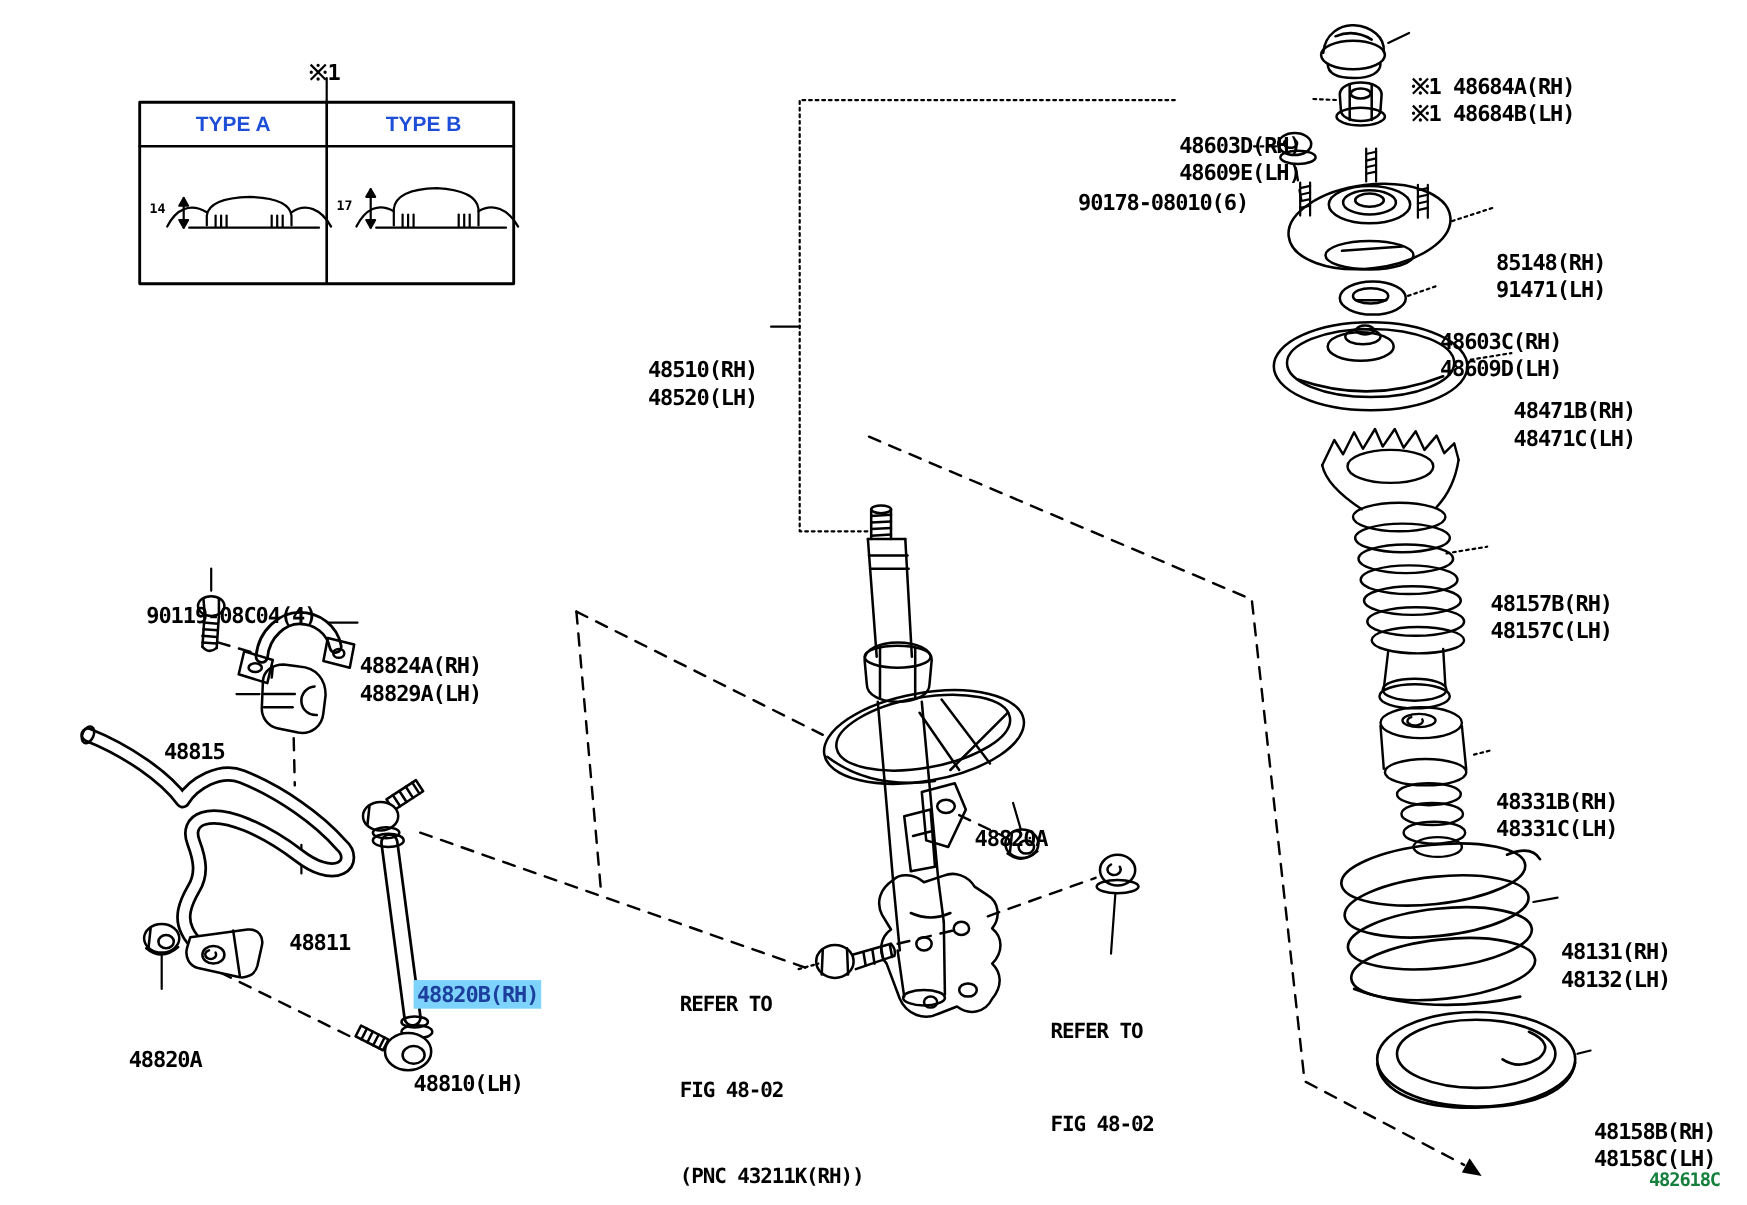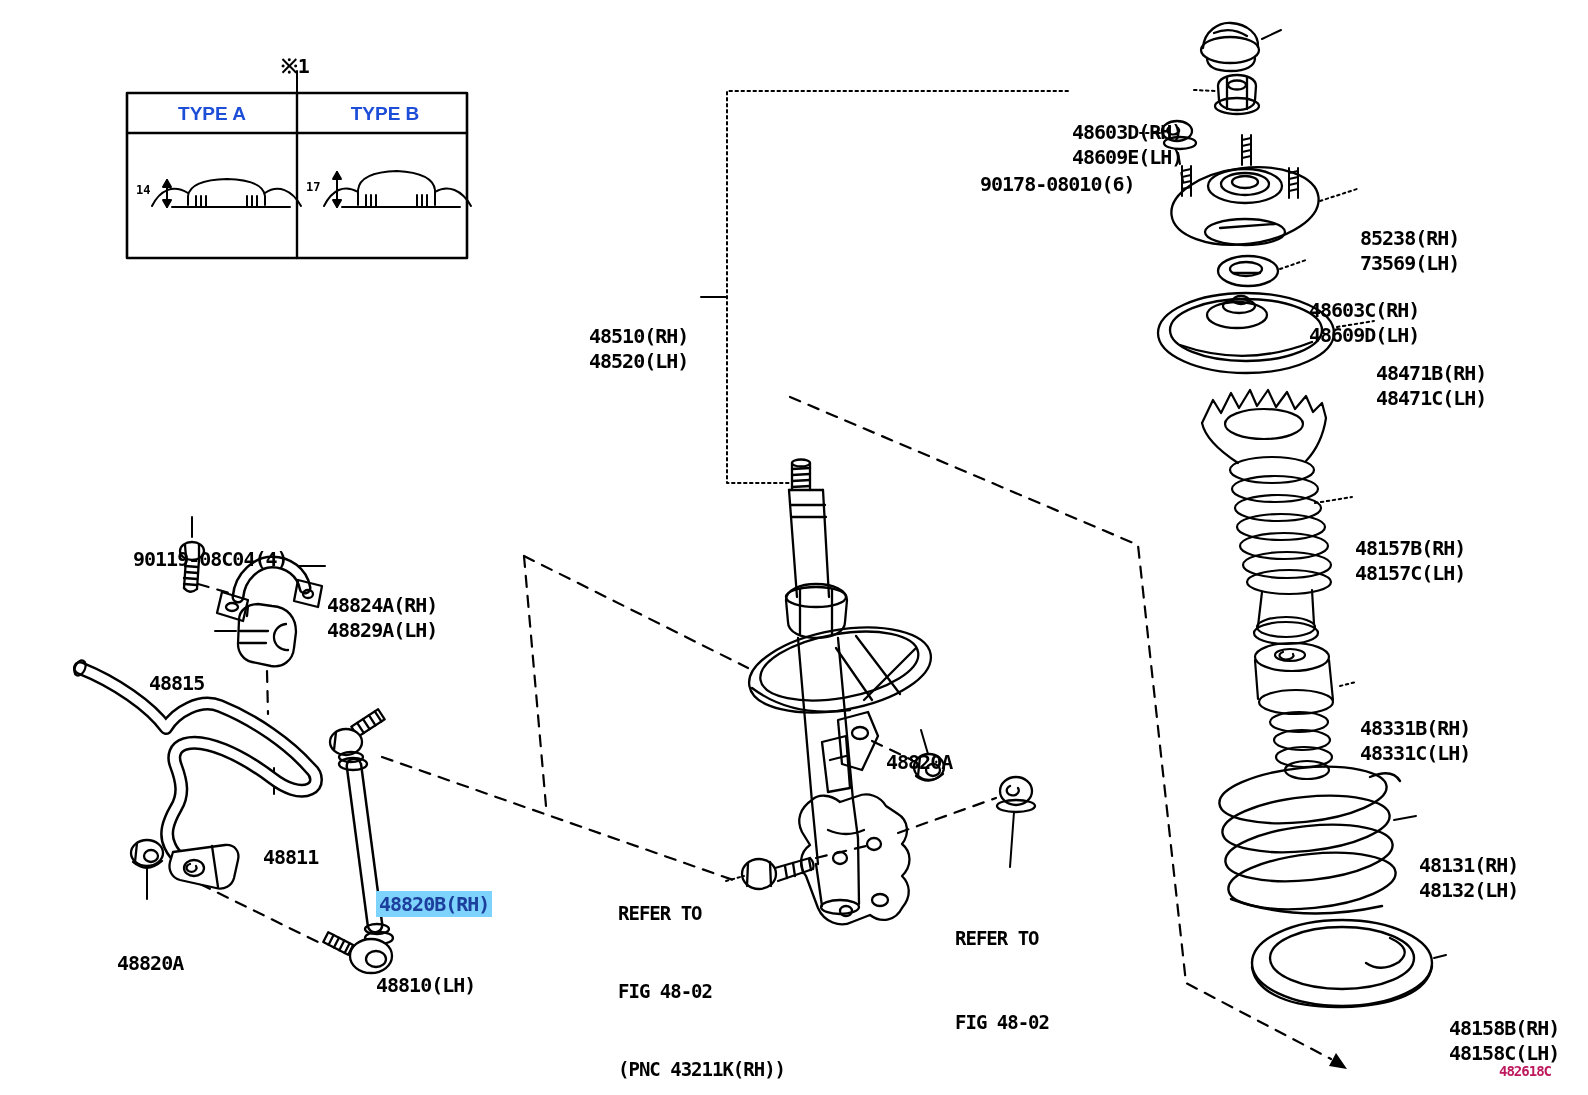--- a/index.html
+++ b/index.html
@@ -6,21 +6,21 @@
   #stage{position:relative;width:1588px;height:1095px;background:#fff;overflow:hidden;
          font-family:"DejaVu Sans Mono",monospace;}
   svg{position:absolute;left:0;top:0;}
   .plabel{position:absolute;font-weight:bold;font-size:20px;line-height:25px;
           letter-spacing:-1px;color:#000;white-space:pre;}
   .rlabel{position:absolute;font-weight:bold;font-size:19px;line-height:26px;
           letter-spacing:-1px;color:#000;white-space:pre;}
   .tablabel{position:absolute;font-weight:bold;font-size:19px;
             font-family:"Liberation Sans",sans-serif;color:#1d4ed8;text-align:center;}
   .dim{position:absolute;font-weight:bold;font-size:12px;color:#000;}
-  .figcode{position:absolute;font-weight:bold;font-size:14px;letter-spacing:-1px;color:#be185d;text-align:right;}
+  .figcode{position:absolute;font-weight:bold;font-size:17px;letter-spacing:-1px;color:#15803d;text-align:right;}
   .note{position:absolute;font-weight:bold;font-size:20px;color:#000;}
   .hl{background:#7dd3fc;color:#1c3f9e;padding:1px 3px;}
 </style>
 </head>
 <body>
 
 <div id="stage">
 
 <svg width="1588" height="1095" viewBox="0 0 1588 1095" fill="none" stroke="#000" stroke-width="2.3" stroke-linecap="round" stroke-linejoin="round">
 
@@ -352,31 +352,34 @@
   </g>
 </svg>
 
   <div class="note" style="left:281px;top:52px;">※1</div>
 
   <div class="tablabel" style="left:127px;top:103px;width:170px;">TYPE A</div>
   <div class="tablabel" style="left:297px;top:103px;width:176px;">TYPE B</div>
   <div class="dim" style="left:136px;top:183px;">14</div>
   <div class="dim" style="left:306px;top:180px;">17</div>
 
+  <div class="plabel" style="left:1283px;top:16px;">
+    <div>※1 48684A(RH)</div><div>※1 48684B(LH)</div>
+  </div>
 
   <div class="plabel" style="left:1072px;top:70px;">
     <div>48603D(RH)</div><div>48609E(LH)</div>
   </div>
 
   <div class="plabel" style="left:980px;top:122px;">
     <div>90178-08010(6)</div>
   </div>
 
   <div class="plabel" style="left:1360px;top:176px;">
-    <div>85238(RH)</div><div>73569(LH)</div>
+    <div>85148(RH)</div><div>91471(LH)</div>
   </div>
 
   <div class="plabel" style="left:1309px;top:248px;">
     <div>48603C(RH)</div><div>48609D(LH)</div>
   </div>
 
   <div class="plabel" style="left:1376px;top:311px;">
     <div>48471B(RH)</div><div>48471C(LH)</div>
   </div>
 

